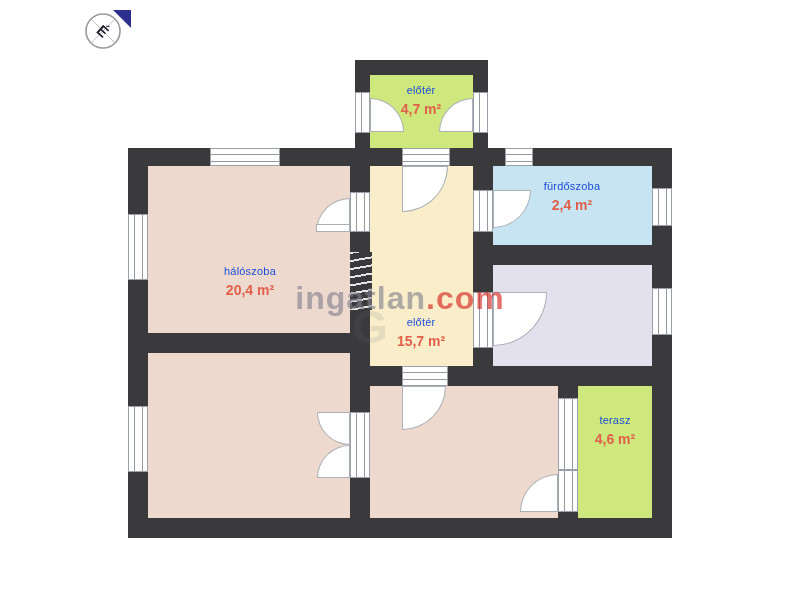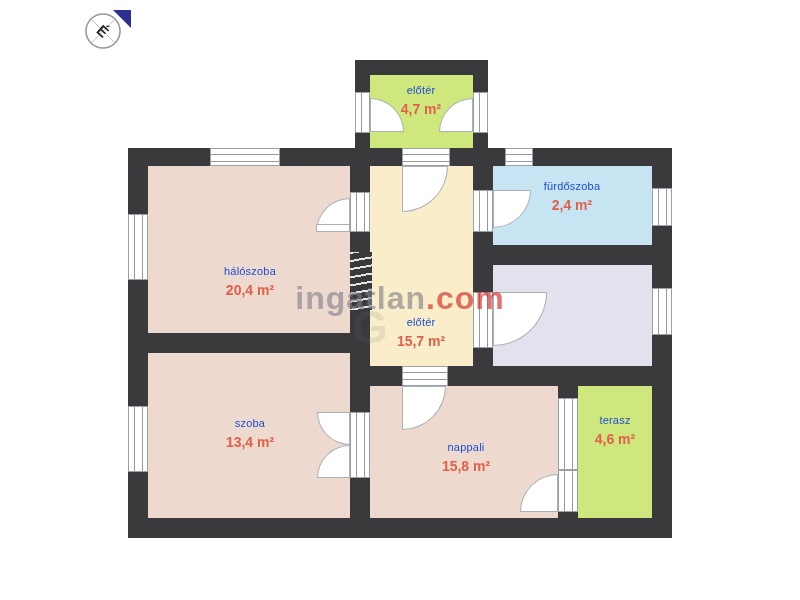--- a/index.html
+++ b/index.html
@@ -110,28 +110,20 @@
     <div class="rarea">20,4 m²</div>
   </div>
   <div class="rlabel z5" style="left:421px;top:332px;">
     <div class="rname">előtér</div>
     <div class="rarea">15,7 m²</div>
   </div>
   <div class="rlabel z5" style="left:572px;top:196px;">
     <div class="rname">fürdőszoba</div>
     <div class="rarea">2,4 m²</div>
   </div>
-  <div class="rlabel z5" style="left:250px;top:433px;">
-    <div class="rname">szoba</div>
-    <div class="rarea">13,4 m²</div>
-  </div>
-  <div class="rlabel z5" style="left:466px;top:457px;">
-    <div class="rname">nappali</div>
-    <div class="rarea">15,8 m²</div>
-  </div>
   <div class="rlabel z5" style="left:615px;top:430px;">
     <div class="rname">terasz</div>
     <div class="rarea">4,6 m²</div>
   </div>
 
   <div class="wm-echo">G</div>
   <div class="wm">
     <span class="brand">ingatlan</span><span class="tld">.com</span>
   </div>
 

